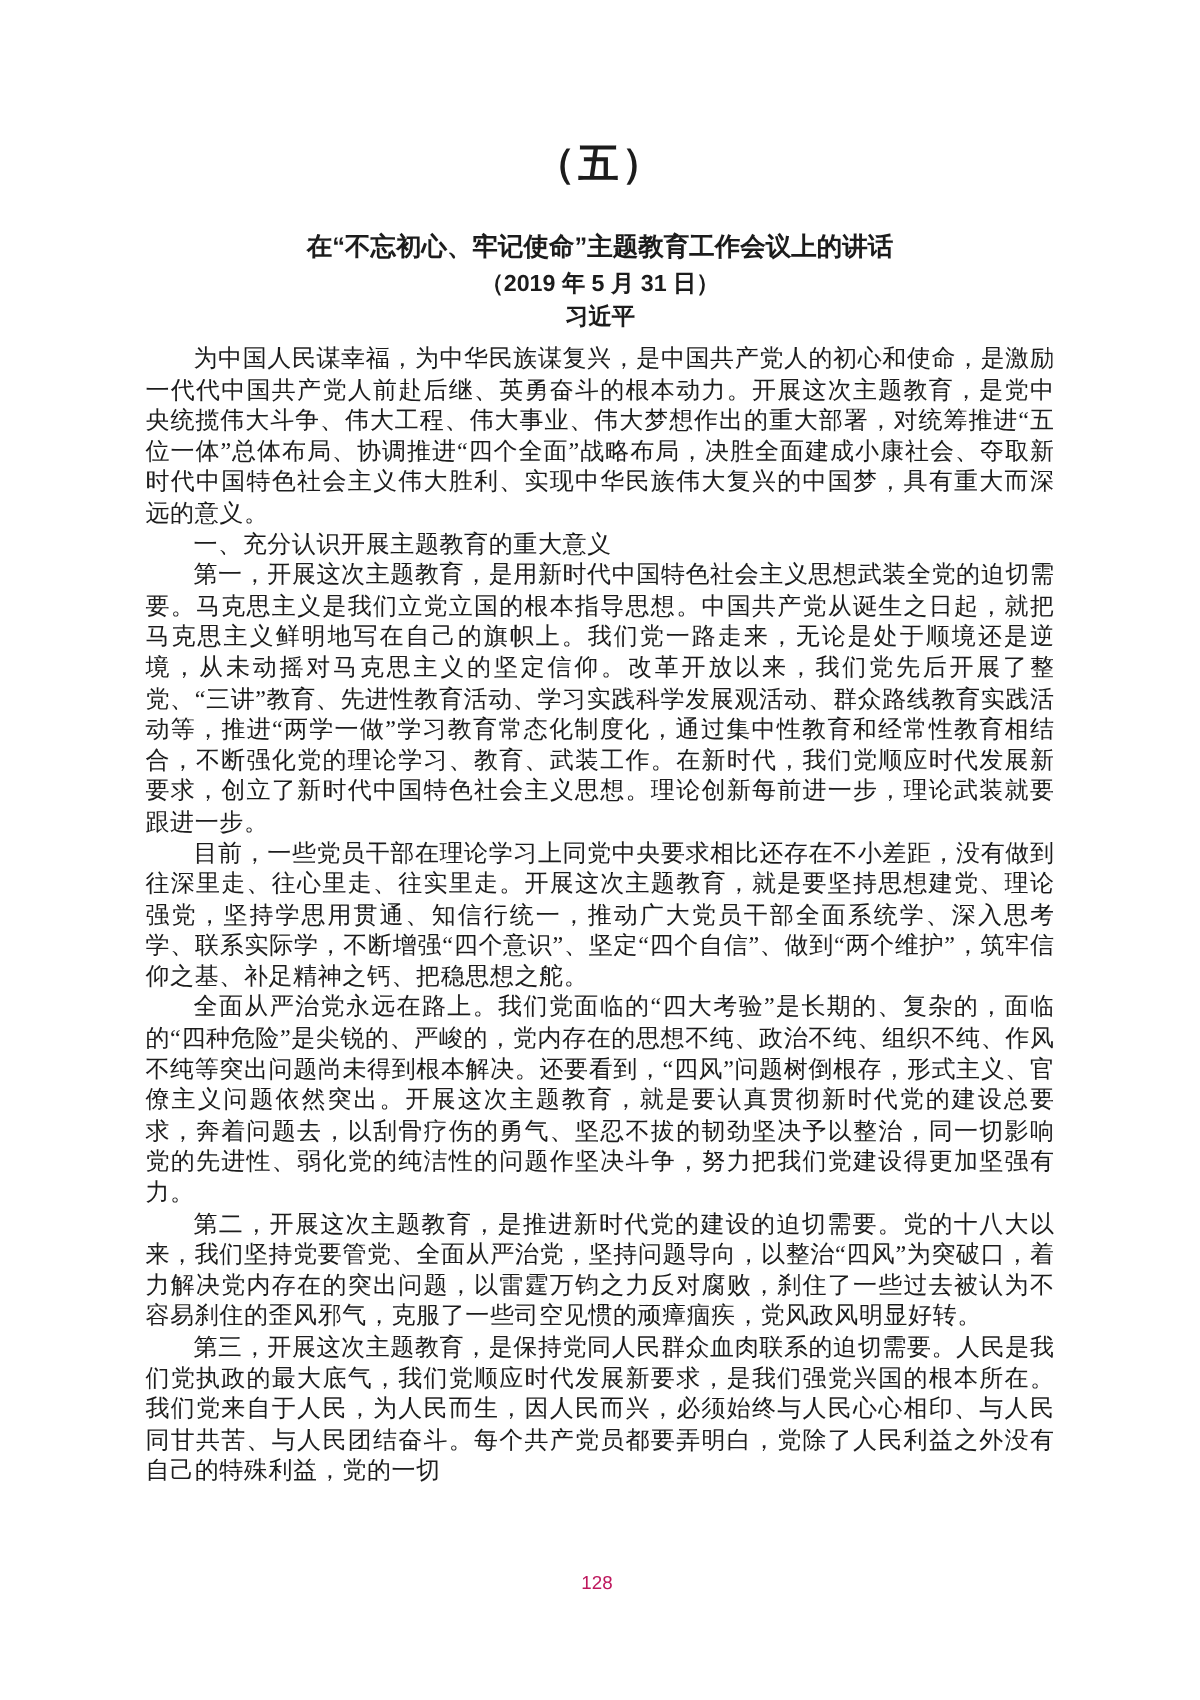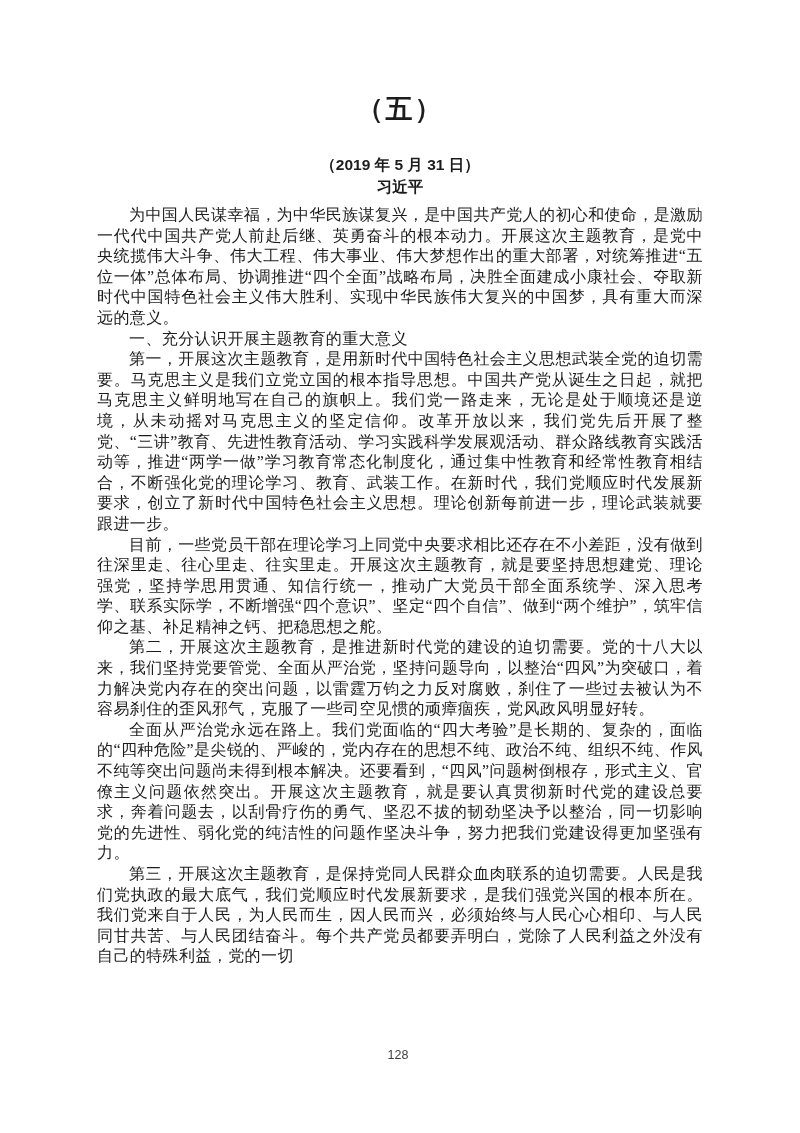--- a/index.html
+++ b/index.html
@@ -66,38 +66,39 @@
     text-align: justify;
   }
   .page-number {
     position: absolute;
     left: 0;
     width: 796px;
     top: 1048px;
     text-align: center;
     font-family: "Liberation Sans", "DejaVu Sans", sans-serif;
     font-size: 12.5px;
-    color: #404040;
+    color: #be185d;
   }
 </style>
 </head>
 <body>
 
 <div class="page">
   <div class="doc-title">（五）</div>
 
+  <div class="doc-heading">在“不忘初心、牢记使命”主题教育工作会议上的讲话</div>
 
   <div class="doc-date">（2019 年 5 月 31 日）</div>
 
   <div class="doc-author">习近平</div>
 
   <div class="doc-body">
       <p class="para">为中国人民谋幸福，为中华民族谋复兴，是中国共产党人的初心和使命，是激励一代代中国共产党人前赴后继、英勇奋斗的根本动力。开展这次主题教育，是党中央统揽伟大斗争、伟大工程、伟大事业、伟大梦想作出的重大部署，对统筹推进“五位一体”总体布局、协调推进“四个全面”战略布局，决胜全面建成小康社会、夺取新时代中国特色社会主义伟大胜利、实现中华民族伟大复兴的中国梦，具有重大而深远的意义。</p>
       <p class="para">一、充分认识开展主题教育的重大意义</p>
       <p class="para">第一，开展这次主题教育，是用新时代中国特色社会主义思想武装全党的迫切需要。马克思主义是我们立党立国的根本指导思想。中国共产党从诞生之日起，就把马克思主义鲜明地写在自己的旗帜上。我们党一路走来，无论是处于顺境还是逆境，从未动摇对马克思主义的坚定信仰。改革开放以来，我们党先后开展了整党、“三讲”教育、先进性教育活动、学习实践科学发展观活动、群众路线教育实践活动等，推进“两学一做”学习教育常态化制度化，通过集中性教育和经常性教育相结合，不断强化党的理论学习、教育、武装工作。在新时代，我们党顺应时代发展新要求，创立了新时代中国特色社会主义思想。理论创新每前进一步，理论武装就要跟进一步。</p>
       <p class="para">目前，一些党员干部在理论学习上同党中央要求相比还存在不小差距，没有做到往深里走、往心里走、往实里走。开展这次主题教育，就是要坚持思想建党、理论强党，坚持学思用贯通、知信行统一，推动广大党员干部全面系统学、深入思考学、联系实际学，不断增强“四个意识”、坚定“四个自信”、做到“两个维护”，筑牢信仰之基、补足精神之钙、把稳思想之舵。</p>
+      <p class="para">全面从严治党永远在路上。我们党面临的“四大考验”是长期的、复杂的，面临的“四种危险”是尖锐的、严峻的，党内存在的思想不纯、政治不纯、组织不纯、作风不纯等突出问题尚未得到根本解决。还要看到，“四风”问题树倒根存，形式主义、官僚主义问题依然突出。开展这次主题教育，就是要认真贯彻新时代党的建设总要求，奔着问题去，以刮骨疗伤的勇气、坚忍不拔的韧劲坚决予以整治，同一切影响党的先进性、弱化党的纯洁性的问题作坚决斗争，努力把我们党建设得更加坚强有力。</p>
       <p class="para">第二，开展这次主题教育，是推进新时代党的建设的迫切需要。党的十八大以来，我们坚持党要管党、全面从严治党，坚持问题导向，以整治“四风”为突破口，着力解决党内存在的突出问题，以雷霆万钧之力反对腐败，刹住了一些过去被认为不容易刹住的歪风邪气，克服了一些司空见惯的顽瘴痼疾，党风政风明显好转。</p>
-      <p class="para">全面从严治党永远在路上。我们党面临的“四大考验”是长期的、复杂的，面临的“四种危险”是尖锐的、严峻的，党内存在的思想不纯、政治不纯、组织不纯、作风不纯等突出问题尚未得到根本解决。还要看到，“四风”问题树倒根存，形式主义、官僚主义问题依然突出。开展这次主题教育，就是要认真贯彻新时代党的建设总要求，奔着问题去，以刮骨疗伤的勇气、坚忍不拔的韧劲坚决予以整治，同一切影响党的先进性、弱化党的纯洁性的问题作坚决斗争，努力把我们党建设得更加坚强有力。</p>
       <p class="para">第三，开展这次主题教育，是保持党同人民群众血肉联系的迫切需要。人民是我们党执政的最大底气，我们党顺应时代发展新要求，是我们强党兴国的根本所在。我们党来自于人民，为人民而生，因人民而兴，必须始终与人民心心相印、与人民同甘共苦、与人民团结奋斗。每个共产党员都要弄明白，党除了人民利益之外没有自己的特殊利益，党的一切</p>
     </div>
 
   <div class="page-number">128</div>
 </div>
 
 </body></html>

